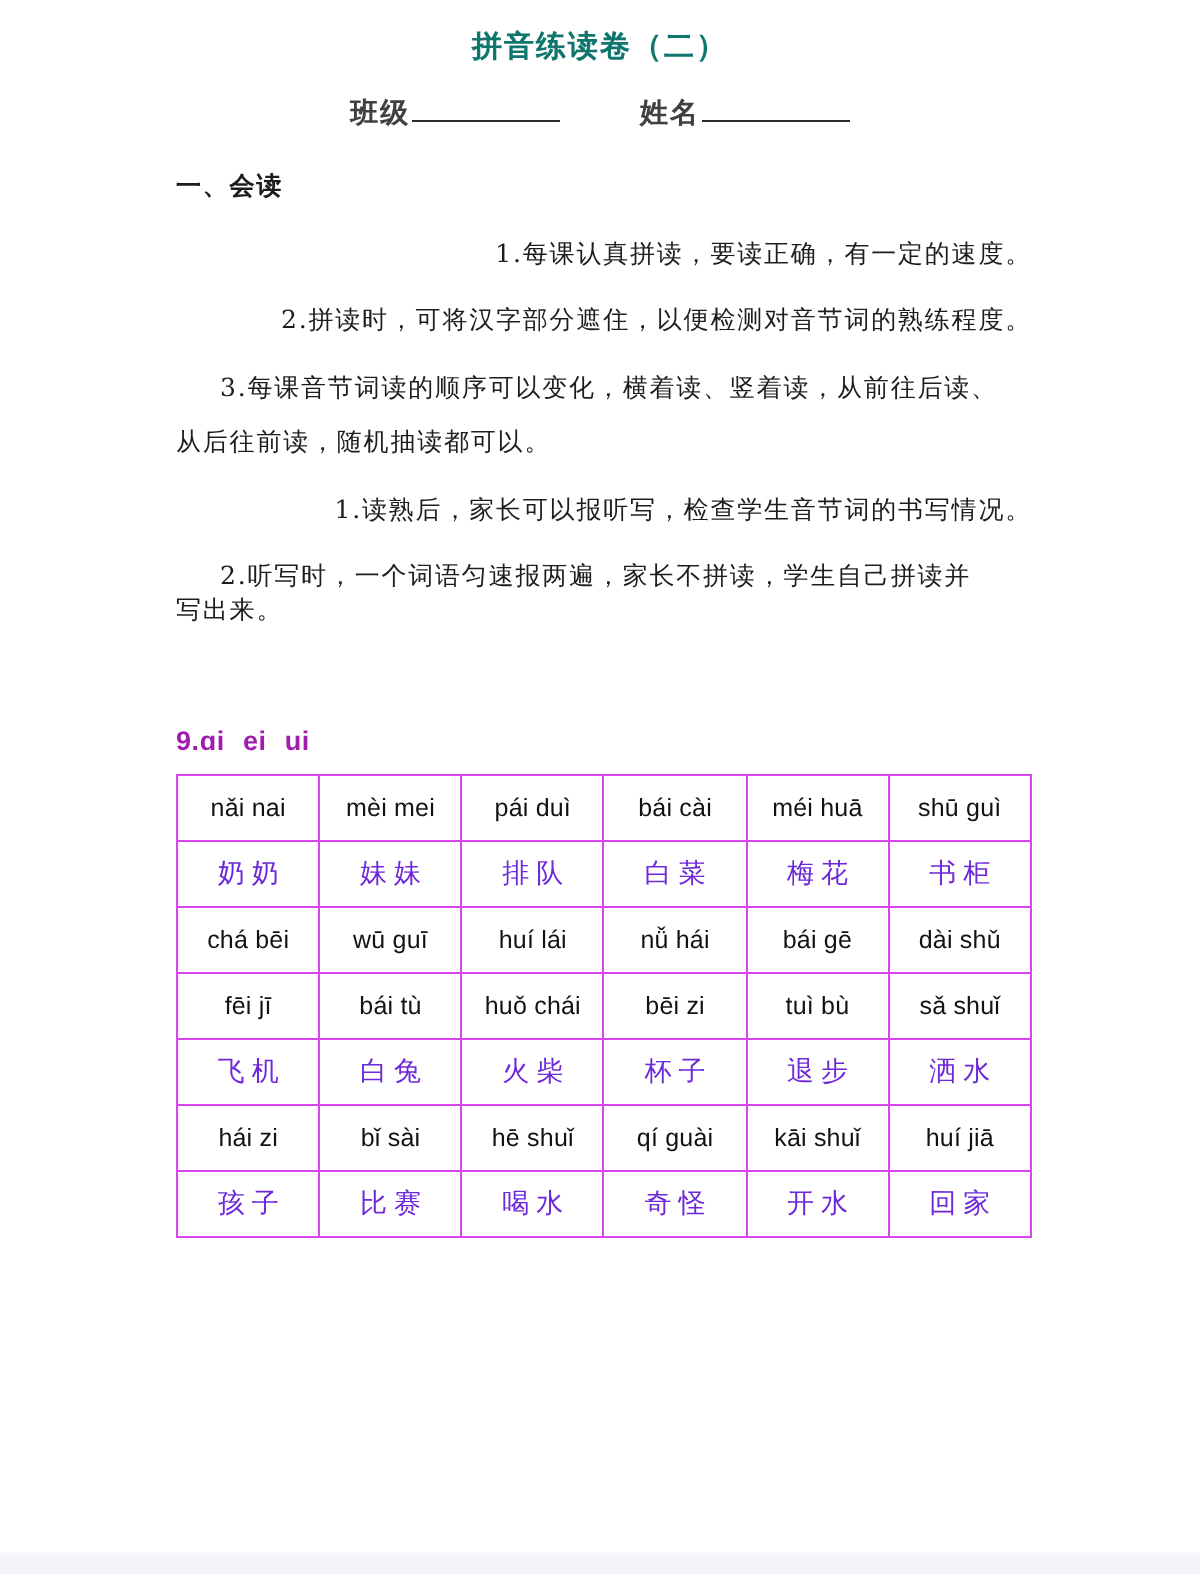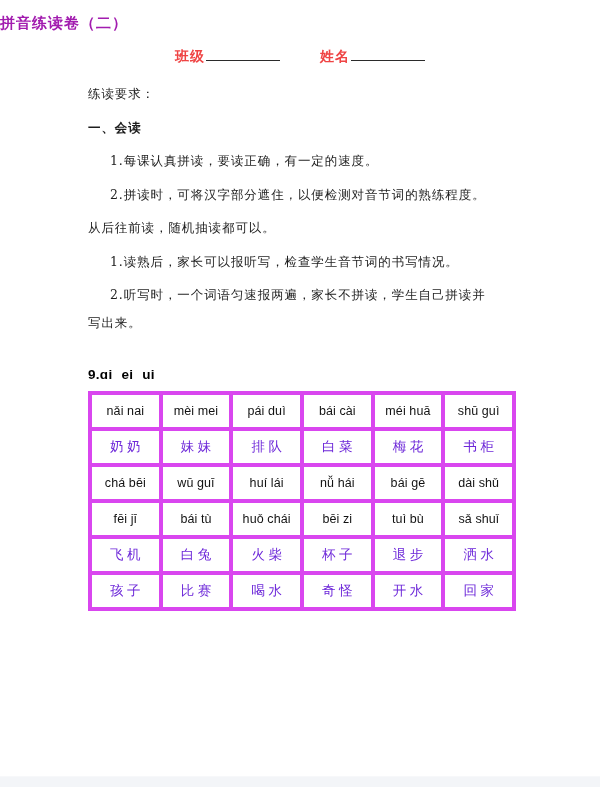--- a/index.html
+++ b/index.html
@@ -30,35 +30,35 @@
     left: 0;
     right: 0;
     bottom: 0;
     height: 10px;
     background: #f3f5f8;
     border-top: 1px solid #f7f8fa;
   }
 
   
   .doc-title {
-    text-align: left;
+    text-align: center;
     font-size: 15px;
     font-weight: bold;
     letter-spacing: 1px;
     margin: 14px 0 0 0;
-    color: #a21caf;
+    color: #0f766e;
     font-family: "DejaVu Serif", "Liberation Serif", serif;
   }
 
   .id-line {
     margin-top: 14px;
     text-align: center;
     font-size: 14px;
     font-weight: bold;
-    color: #ef4444;
+    color: #404040;
     letter-spacing: 1px;
   }
   .id-field {
     display: inline-block;
     white-space: nowrap;
   }
   .id-field + .id-field { margin-left: 34px; }
   .id-label { }
   .blank-line {
     display: inline-block;
@@ -77,51 +77,51 @@
   .para {
     font-size: 12.5px;
     line-height: 1.0;
     color: #1d1d1d;
     letter-spacing: 0.9px;
     margin: 0;
     font-family: "DejaVu Serif", "Liberation Serif", serif;
   }
   .p-req     { margin-top: 22px; }
   .p-h1      { margin-top: 21px; font-weight: bold; }
-  .p-item    { margin-top: 21px; padding-left: 22px; }
+  .p-item    { margin-top: 21px; padding-left: 22px; text-align: right; }
   .p-h2      { margin-top: 21px; }
 
   .p-wrap-1 { margin-top: 21px; padding-left: 22px; }
   .p-wrap-1 .l2 { margin-top: 15px; margin-left: -22px; }
   .p-wrap-2 { margin-top: 21px; padding-left: 22px; }
-  .p-wrap-2 .l2 { margin-top: 15px; margin-left: -22px; font-family: Liberation Serif, serif; }
+  .p-wrap-2 .l2 { margin-top: 4px; margin-left: -22px; font-family: Liberation Serif, serif; }
 
   
   .section-heading {
-    margin: 38px 0 9px 0;
+    margin: 52px 0 9px 0;
     padding-left: 88px;
     font-size: 13.5px;
     font-weight: bold;
-    color: #000000;
+    color: #a21caf;
     font-family: "Liberation Sans", sans-serif;
     letter-spacing: 0.3px;
   }
   .section-heading .sh-sep { display: inline-block; width: 9px; }
 
   
   .word-table-wrap {
     padding: 0 84px 0 88px;
   }
   table.word-table {
     border-collapse: collapse;
     width: 428px;
     table-layout: fixed;
   }
   table.word-table td {
-    border: 4px solid #d946ef;
+    border: 1px solid #d946ef;
     height: 32px;
     text-align: center;
     vertical-align: middle;
     padding: 0 2px;
     overflow: hidden;
     white-space: nowrap;
   }
   td.py {
     font-family: "Liberation Sans", sans-serif;
     font-size: 12.5px;
@@ -147,29 +147,29 @@
     <span class="id-field">
       <span class="id-label">班级</span><span class="blank-line"></span>
     </span>
     <span class="id-field">
       <span class="id-label">姓名</span><span class="blank-line"></span>
     </span>
   </div>
 
   <div class="body-text">
 
-    <p class="para p-req">练读要求：</p>
 
     <p class="para p-h1">一、会读</p>
 
     <p class="para p-item">1.每课认真拼读，要读正确，有一定的速度。</p>
 
     <p class="para p-item">2.拼读时，可将汉字部分遮住，以便检测对音节词的熟练程度。</p>
 
     <div class="p-wrap-1">
+      <p class="para">3.每课音节词读的顺序可以变化，横着读、竖着读，从前往后读、</p>
       <p class="para l2">从后往前读，随机抽读都可以。</p>
     </div>
 
 
     <p class="para p-item">1.读熟后，家长可以报听写，检查学生音节词的书写情况。</p>
 
     <div class="p-wrap-2">
       <p class="para">2.听写时，一个词语匀速报两遍，家长不拼读，学生自己拼读并</p>
       <p class="para l2">写出来。</p>
     </div>
@@ -217,20 +217,28 @@
           </tr>
           <tr>
             <td class="hz">飞机</td>
             <td class="hz">白兔</td>
             <td class="hz">火柴</td>
             <td class="hz">杯子</td>
             <td class="hz">退步</td>
             <td class="hz">洒水</td>
           </tr>
           <tr>
+            <td class="py">hái zi</td>
+            <td class="py">bǐ sài</td>
+            <td class="py">hē shuǐ</td>
+            <td class="py">qí guài</td>
+            <td class="py">kāi shuǐ</td>
+            <td class="py">huí jiā</td>
+          </tr>
+          <tr>
             <td class="hz">孩子</td>
             <td class="hz">比赛</td>
             <td class="hz">喝水</td>
             <td class="hz">奇怪</td>
             <td class="hz">开水</td>
             <td class="hz">回家</td>
           </tr>
         </tbody>
     </table>
   </div>

